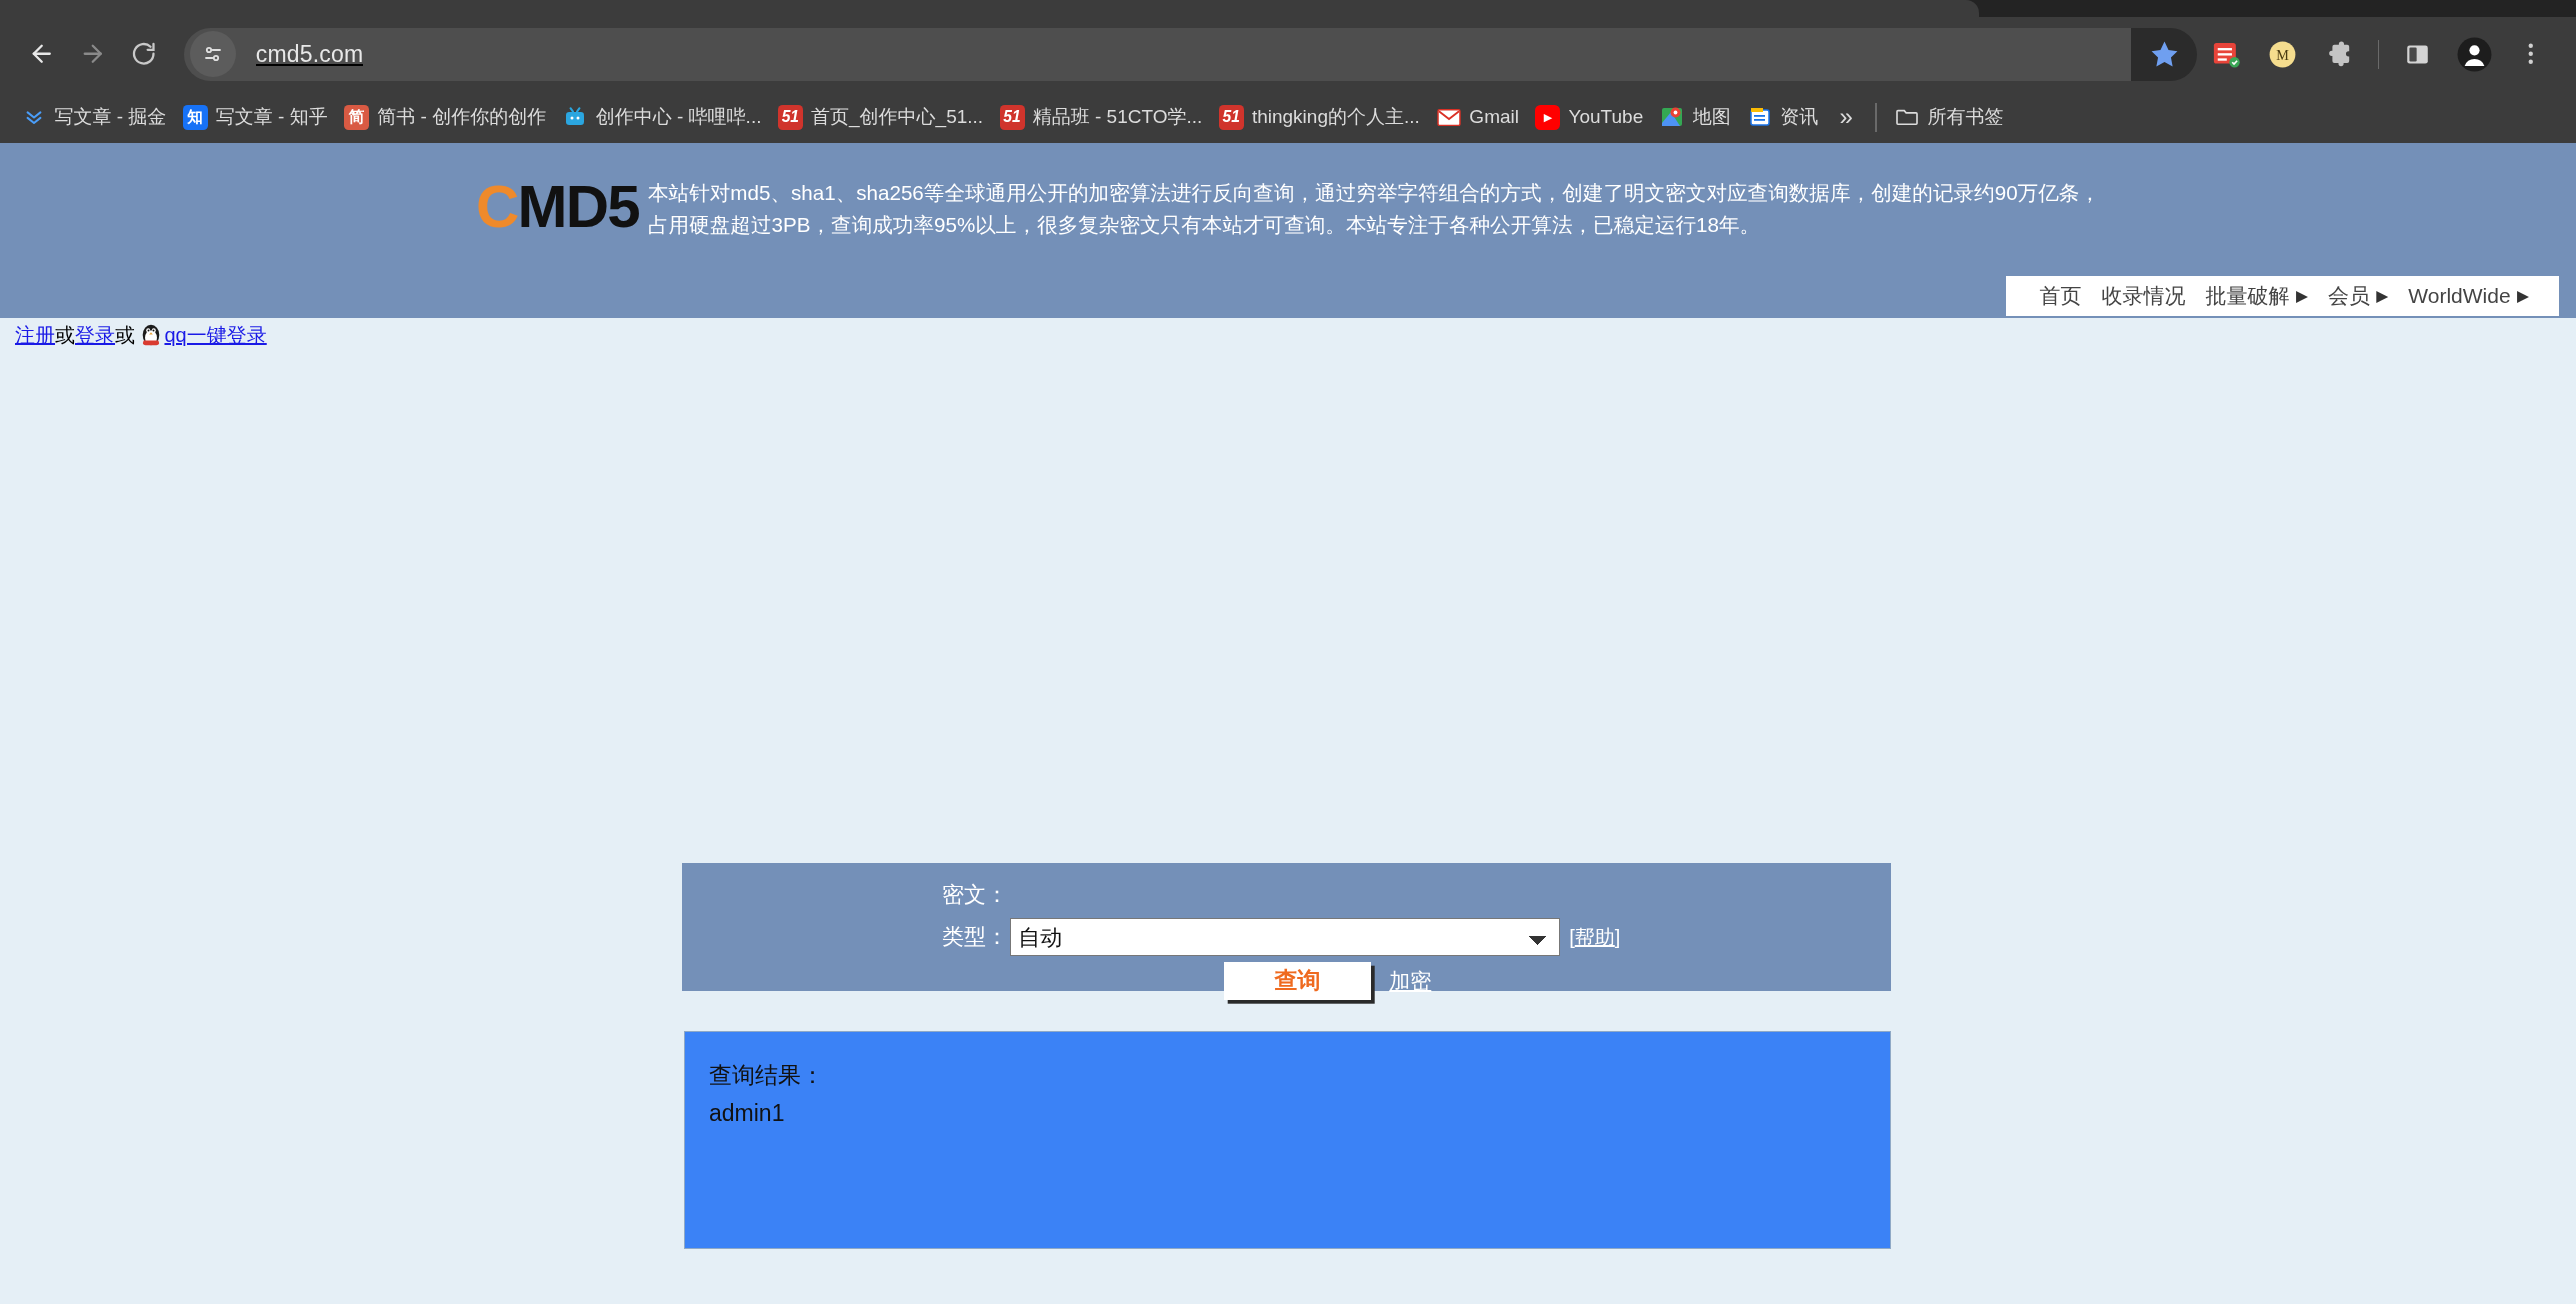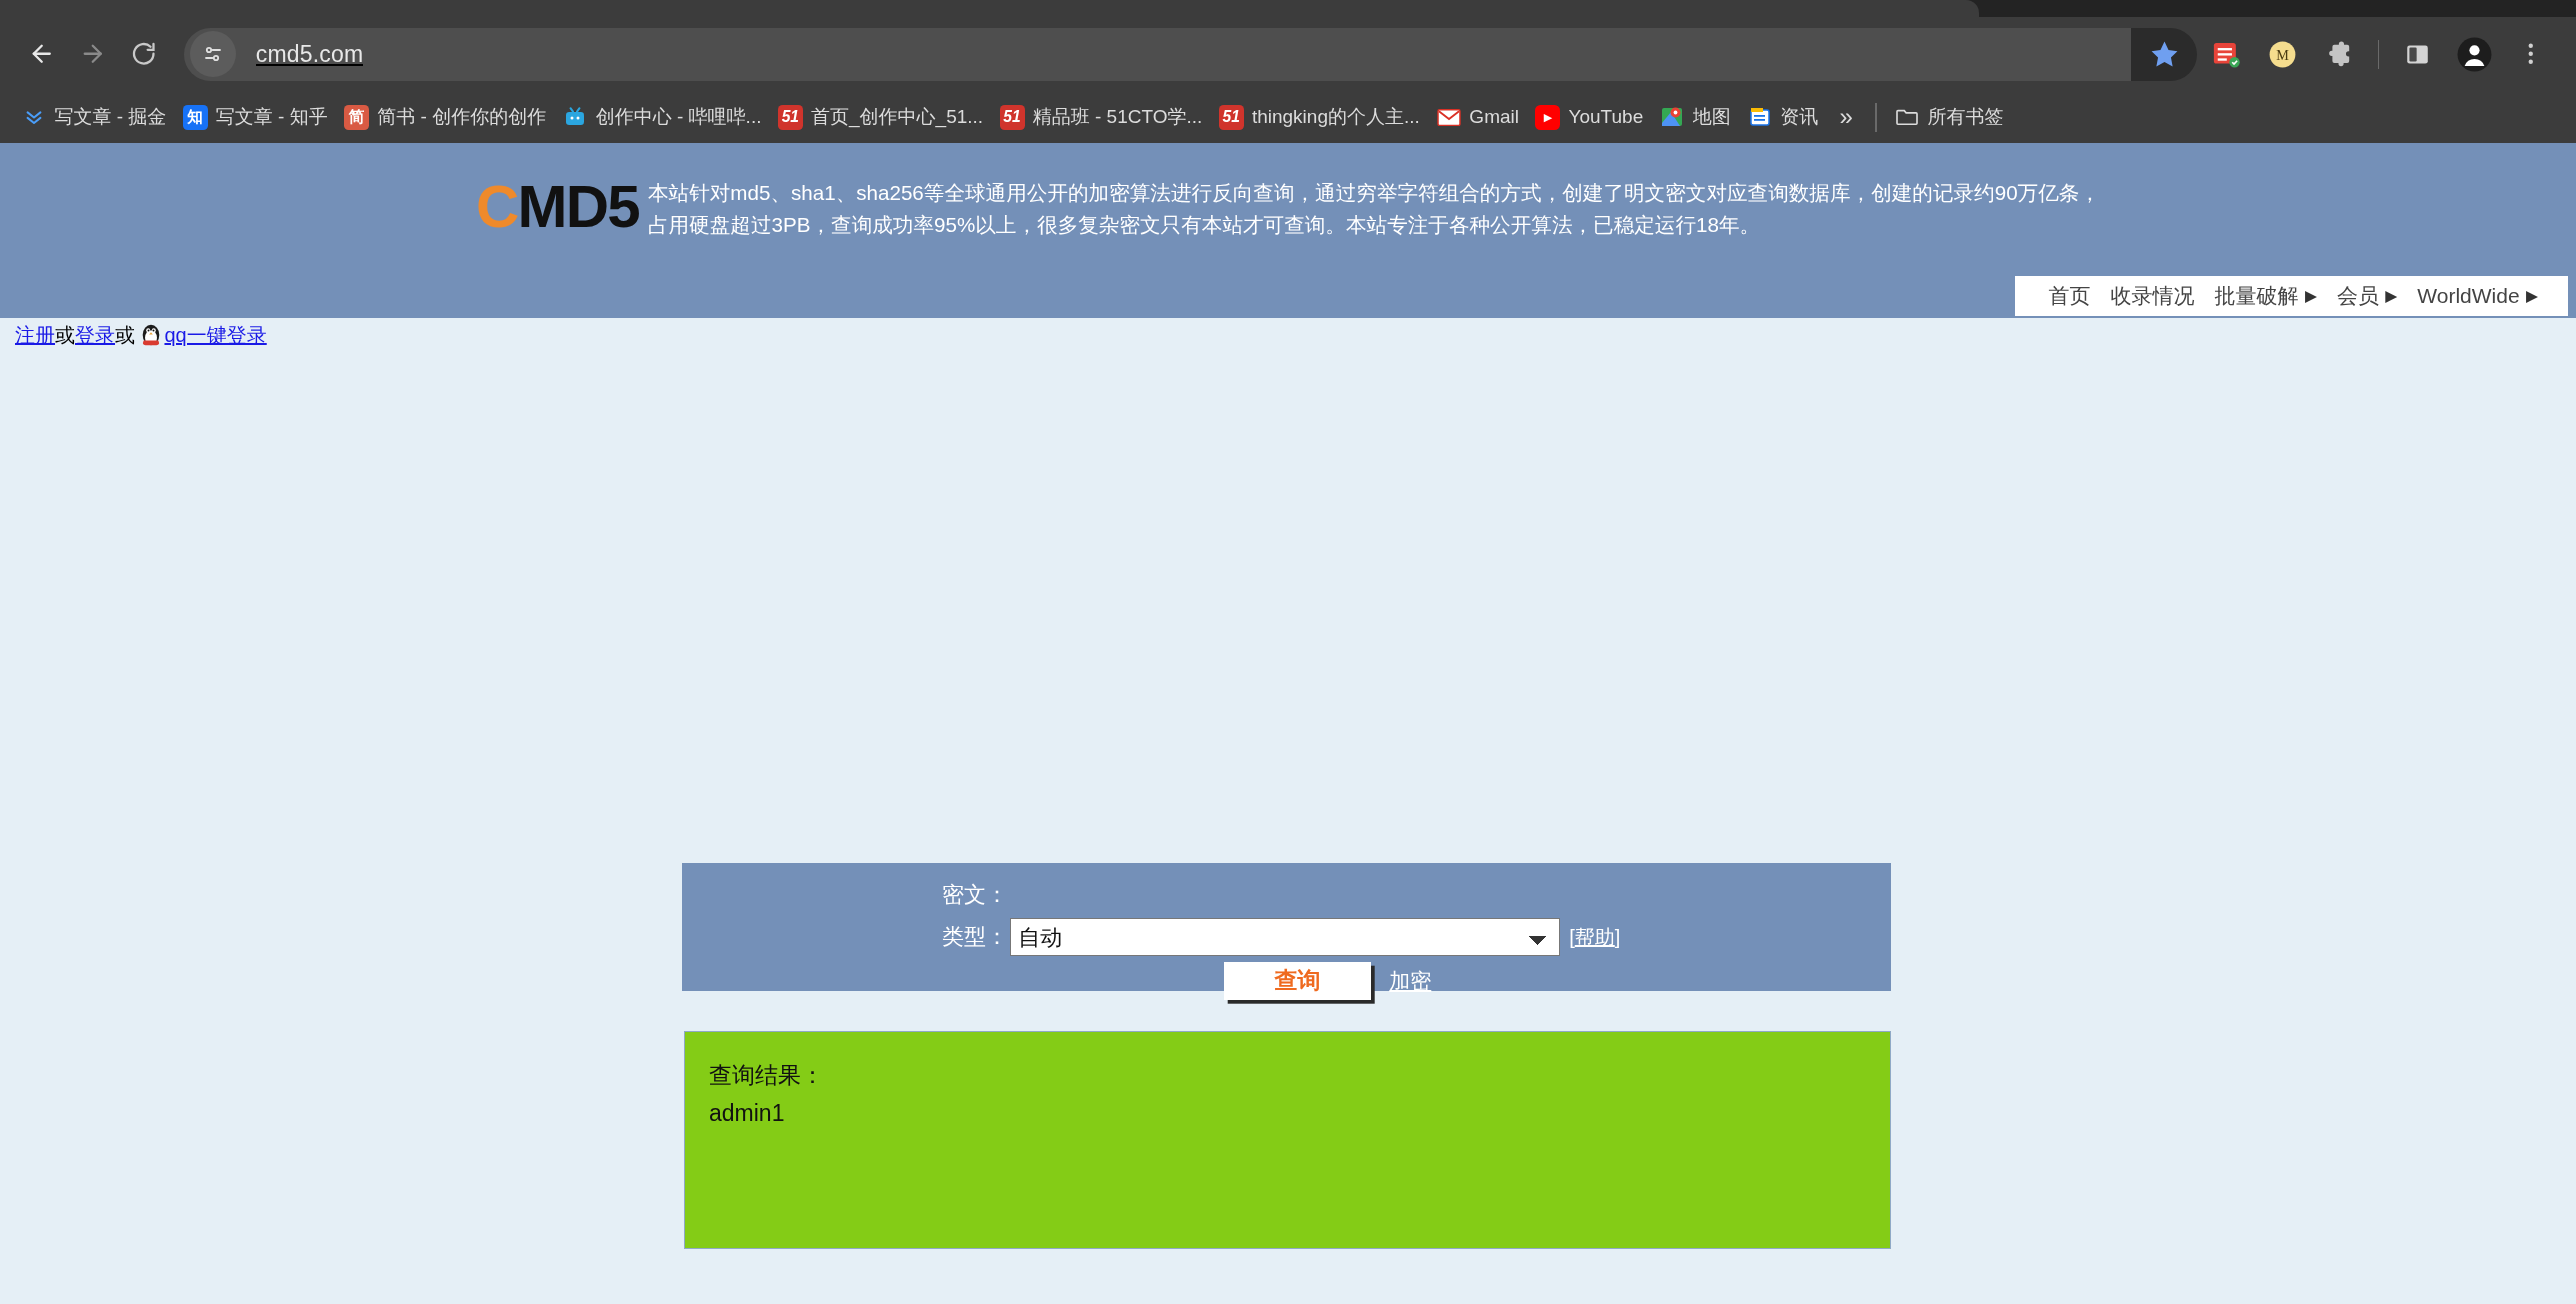--- a/index.html
+++ b/index.html
@@ -75,21 +75,21 @@
   .logo .c { color:#ef8a2b; }
   .logo .md5 { color:#111; }
   .header-desc {
     color:#fff; font-size:20.6px; line-height:1.55; margin-left:9.2px;
     white-space:nowrap;
   }
 
   
   .navbar-row {
     background:#7490b8; height:42px; display:flex; justify-content:flex-end;
-    align-items:flex-start; padding-right:8px;
+    align-items:flex-start; padding-right:17px;
   }
   .navbar {
     background:#fff; height:40px; display:flex; align-items:center;
     padding:0 20px 0 24px; gap:0;
   }
   .nav-item {
     color:#444; font-size:21px; padding:0 10px; display:flex; align-items:center; gap:6.4px;
   }
   .nav-caret { font-size:15.6px; color:#333; }
 
@@ -138,21 +138,21 @@
     color:#ef6a1f; font-size:23px; font-weight:bold;
     font-family:"Liberation Sans",sans-serif;
     box-shadow:3.7px 3.7px 0 #2a2a2a;
   }
   .encrypt-link {
     color:#fff; font-size:21px; margin-left:18.3px; text-decoration:underline;
   }
 
   .result-panel {
     position:absolute; left:684px; top:678px; width:1207px; height:218px;
-    background:#84cc16; border:1.8px solid #8fa9c6; padding:24px 0 0 24px;
+    background:#3b82f6; border:1.8px solid #8fa9c6; padding:24px 0 0 24px;
   }
   .result-line { font-size:23px; color:#111; line-height:1.68; }
 
   .bottom-bar {
     position:absolute; left:0; bottom:0; width:100%; height:53px;
     background:#e5eff6; border-top:2.7px solid #9bb0c4;
     display:flex; align-items:center; justify-content:center;
   }
   .bottom-bar .txt { font-size:21px; color:#111; }
 </style>

